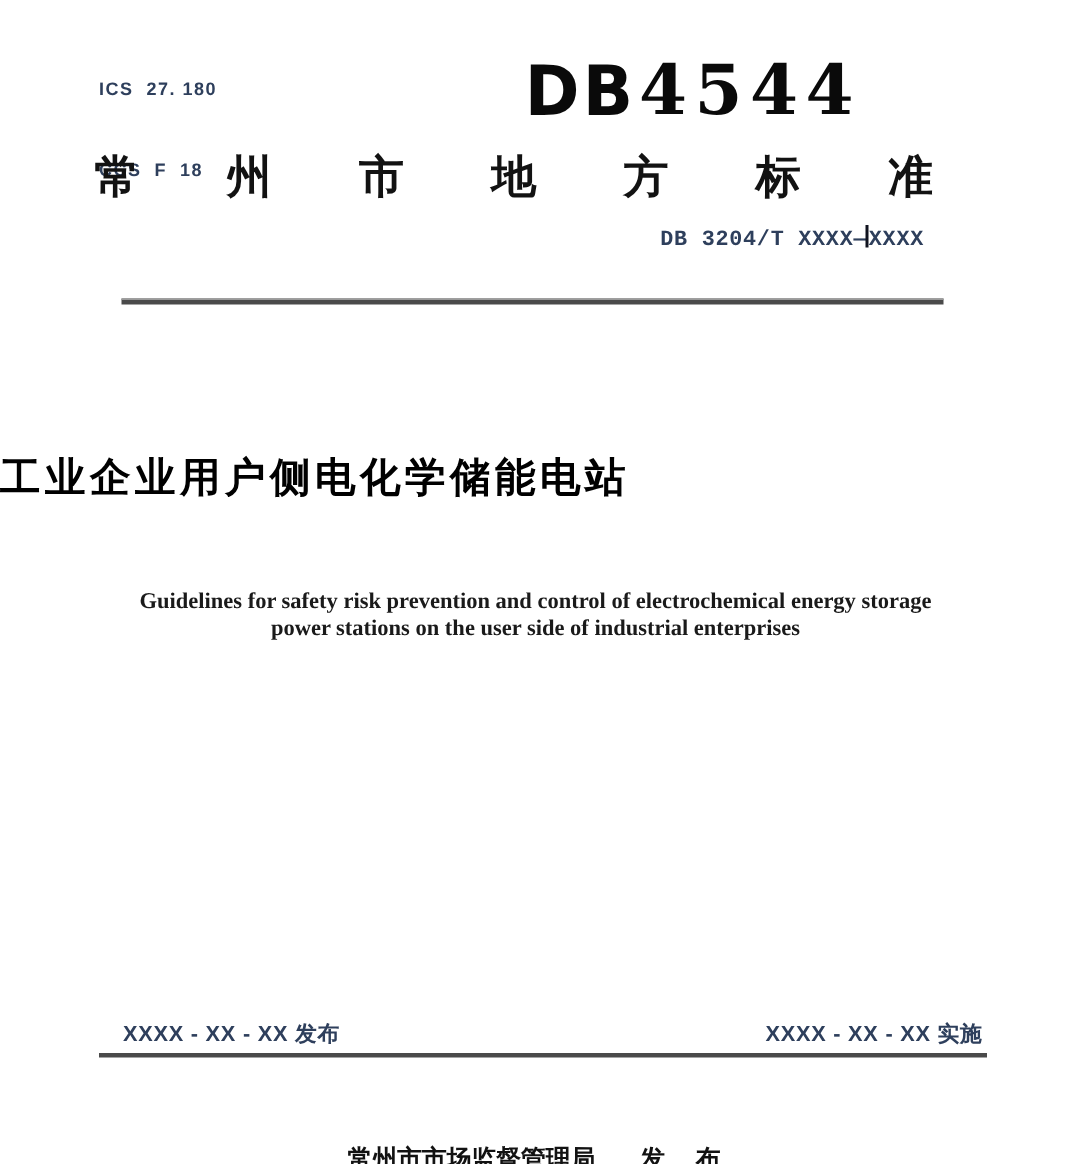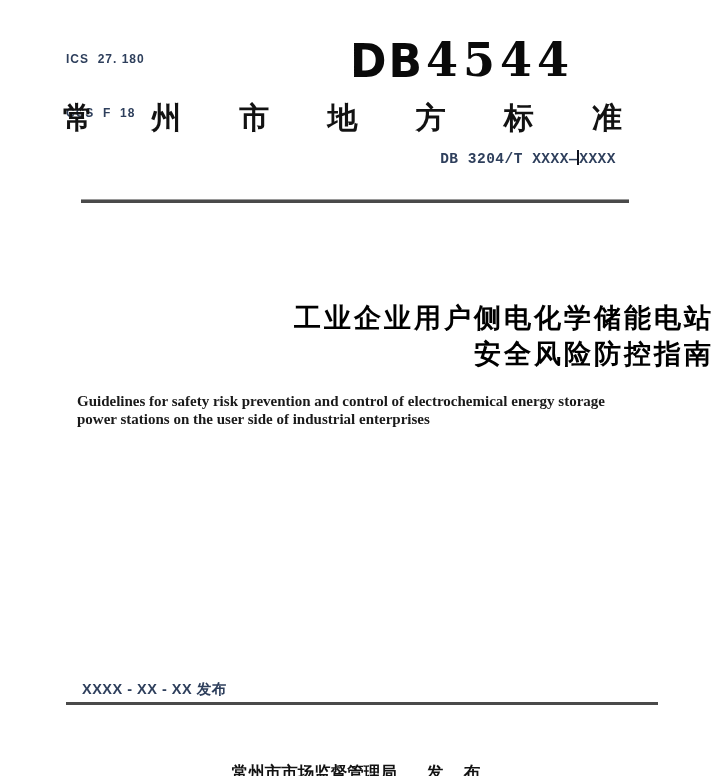--- a/index.html
+++ b/index.html
@@ -98,35 +98,35 @@
     background: var(--rule, #4a4a4a);
     border-top: 1px solid #9a9a9a;
   }
 
   
   .doc-title {
     position: absolute;
     top: 300px;
     left: 0;
     width: 100%;
-    text-align: right;
+    text-align: left;
     font-size: 27px;
     font-weight: bold;
     letter-spacing: 3px;
     color: #000000;
     line-height: 36px;
   }
 
   
   .doc-subtitle {
     position: absolute;
     top: 393px;
     left: 77px;
     width: 560px;
-    text-align: left;
+    text-align: center;
     font-family: "Liberation Serif", serif;
     font-weight: bold;
     font-size: 15px;
     line-height: 17.5px;
     color: #1a1a1a;
   }
 
   
   .draft-note {
     position: absolute;
@@ -208,31 +208,31 @@
   </div>
 
   <div class="standard-number">
     <span>DB 3204/T  XXXX—</span><span class="text-cursor"></span><span>XXXX</span>
   </div>
 
   <div class="rule-top"></div>
 
   <div class="doc-title">
     <div>工业企业用户侧电化学储能电站</div>
-    <div>安全风险防控指南</div>
   </div>
 
   <div class="doc-subtitle">
     <div>Guidelines for safety risk prevention and control of electrochemical energy storage</div>
     <div>power stations on the user side of industrial enterprises</div>
   </div>
 
 
   <div class="dates-row">
     <span>XXXX - XX - XX 发布</span>
+    <span>XXXX - XX - XX 实施</span>
   </div>
 
   <div class="rule-bottom"></div>
 
   <div class="publisher-row">
     <span>常州市市场监督管理局</span><span class="publish-action">发　布</span>
   </div>
 
 </div>
 

